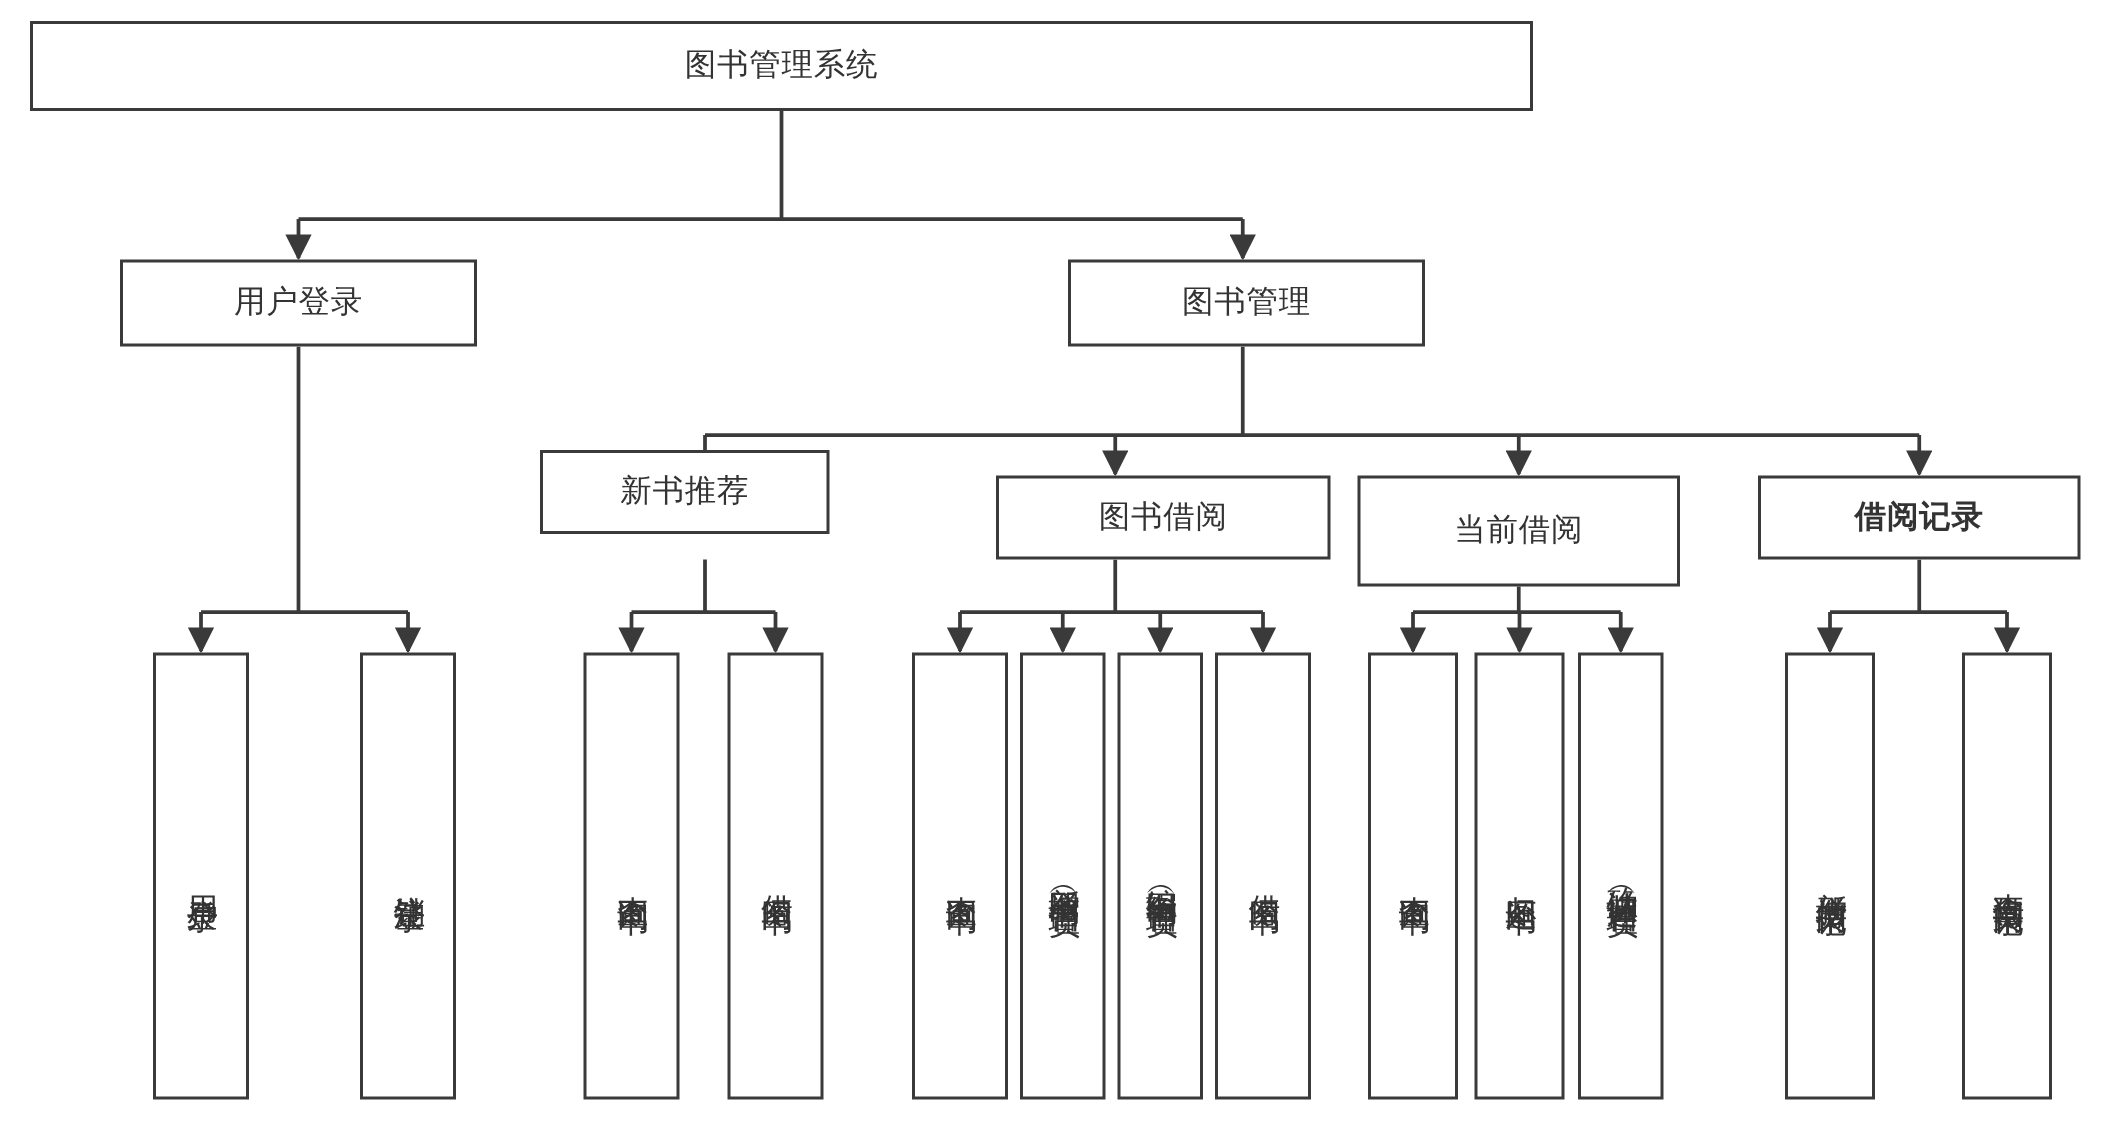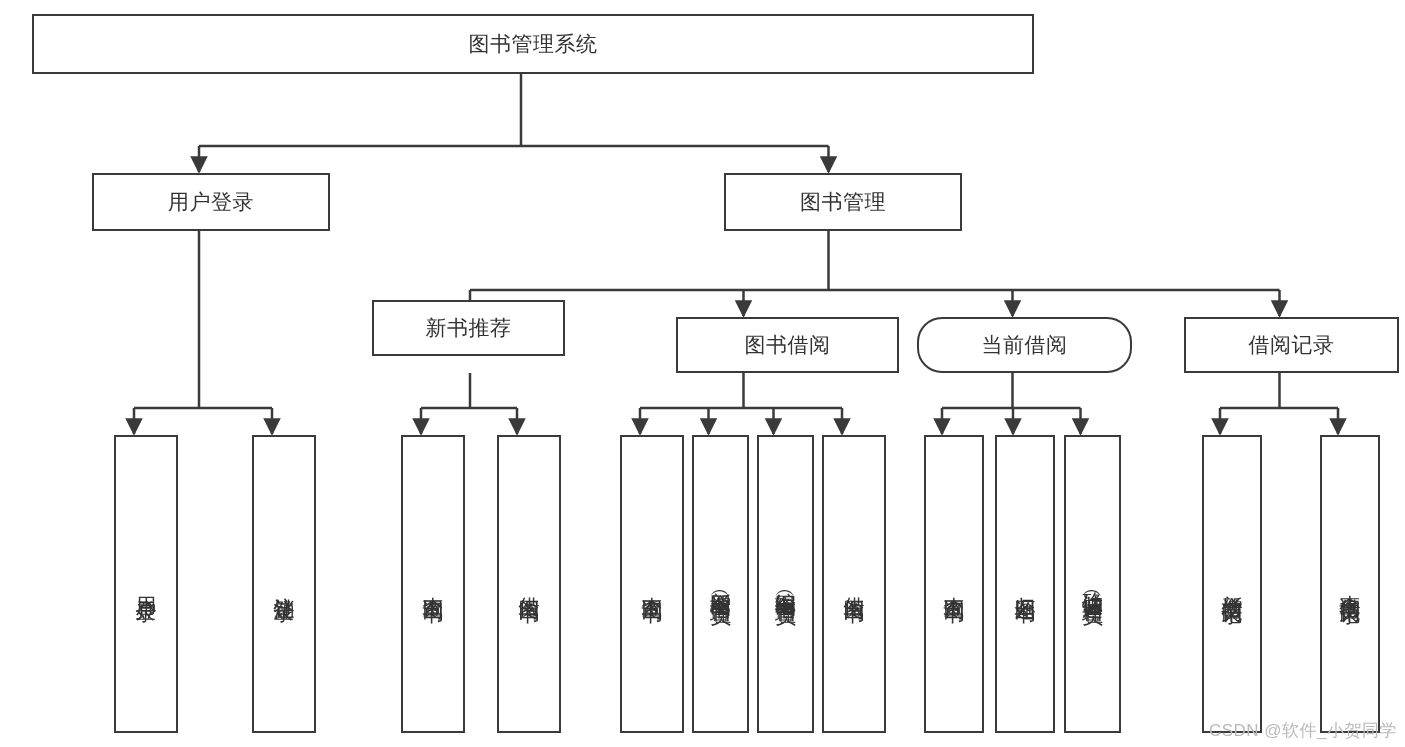--- a/index.html
+++ b/index.html
@@ -28,21 +28,20 @@
   .node {
     position: absolute;
     box-sizing: border-box;
     border: 2px solid #3a3a3a;
     background: #ffffff;
     display: flex;
     align-items: center;
     justify-content: center;
     color: #333333;
     text-align: center;
-    margin-left: 12px;
   }
   .node.horiz {
     font-size: 21px;
     letter-spacing: 0.5px;
     line-height: 1.2;
   }
   .node.vert {
     writing-mode: vertical-rl;
     text-orientation: upright;
     font-size: 21px;
@@ -123,24 +122,24 @@
       </div>
       <div class="node horiz" style="left: 712px; top: 173px; width: 238px; height: 58px;">
         <span class="lbl">图书管理</span>
       </div>
       <div class="node horiz" style="left: 360px; top: 300px; width: 193px; height: 56px;">
         <span class="lbl">新书推荐</span>
       </div>
       <div class="node horiz" style="left: 664px; top: 317px; width: 223px; height: 56px;">
         <span class="lbl">图书借阅</span>
       </div>
-      <div class="node horiz" style="left: 905px; top: 317px; width: 215px; height: 56px; border-radius: 25px;">
+      <div class="node horiz" style="left: 905px; top: 317px; width: 215px; height: 74px;">
         <span class="lbl">当前借阅</span>
       </div>
-      <div class="node horiz" style="left: 1172px; top: 317px; width: 215px; height: 56px;">
+      <div class="node horiz" style="left: 1172px; top: 317px; width: 215px; height: 56px; font-weight: bold;">
         <span class="lbl">借阅记录</span>
       </div>
       <div class="node vert" style="left: 102px; top: 435px; width: 64px; height: 298px;">
         <span class="lbl">用户登录</span>
       </div>
       <div class="node vert" style="left: 240px; top: 435px; width: 64px; height: 298px;">
         <span class="lbl">注销登录</span>
       </div>
       <div class="node vert" style="left: 389px; top: 435px; width: 64px; height: 298px;">
         <span class="lbl">查询图书</span>
@@ -170,15 +169,14 @@
         <span class="lbl">确认归还（管理员）</span>
       </div>
       <div class="node vert" style="left: 1190px; top: 435px; width: 60px; height: 298px;">
         <span class="lbl">新增借阅记录</span>
       </div>
       <div class="node vert" style="left: 1308px; top: 435px; width: 60px; height: 298px;">
         <span class="lbl">查询借阅记录</span>
       </div>
     </div>
 
-  <div id="watermark">CSDN @软件_小贺同学</div>
 
 </div>
 
 </body></html>

